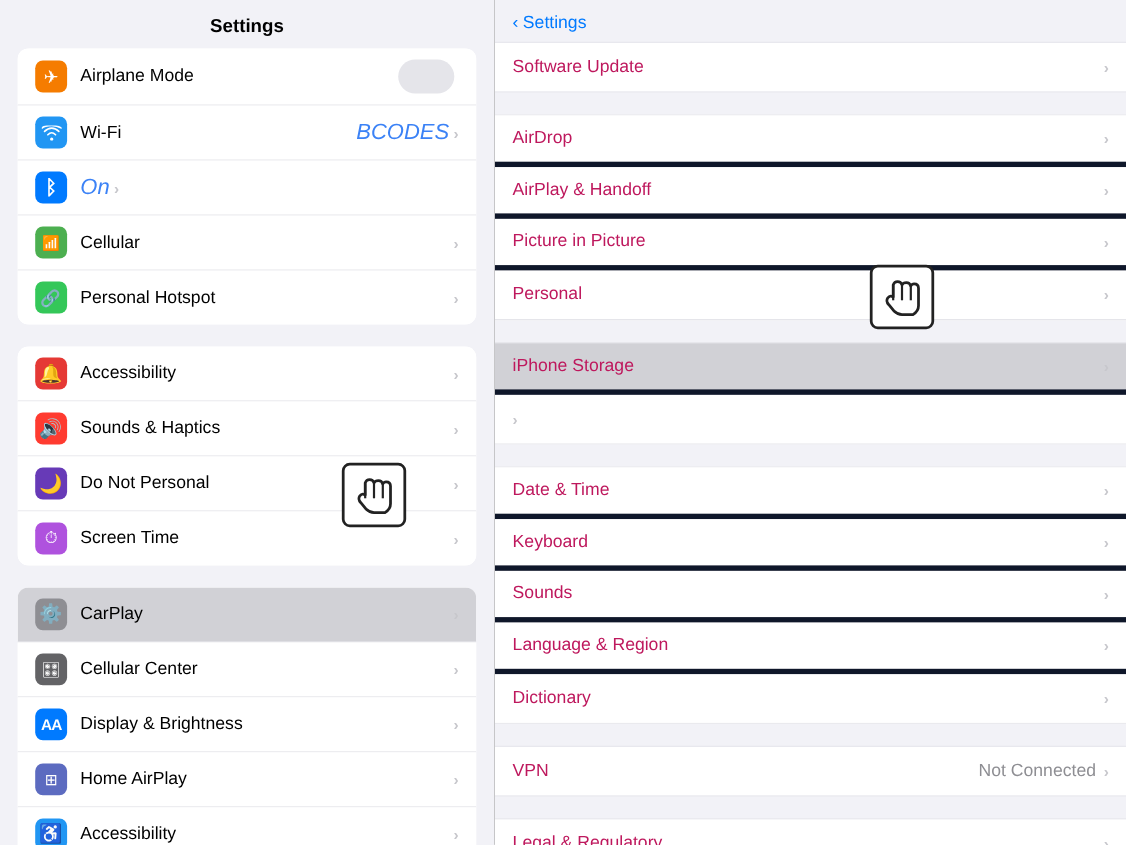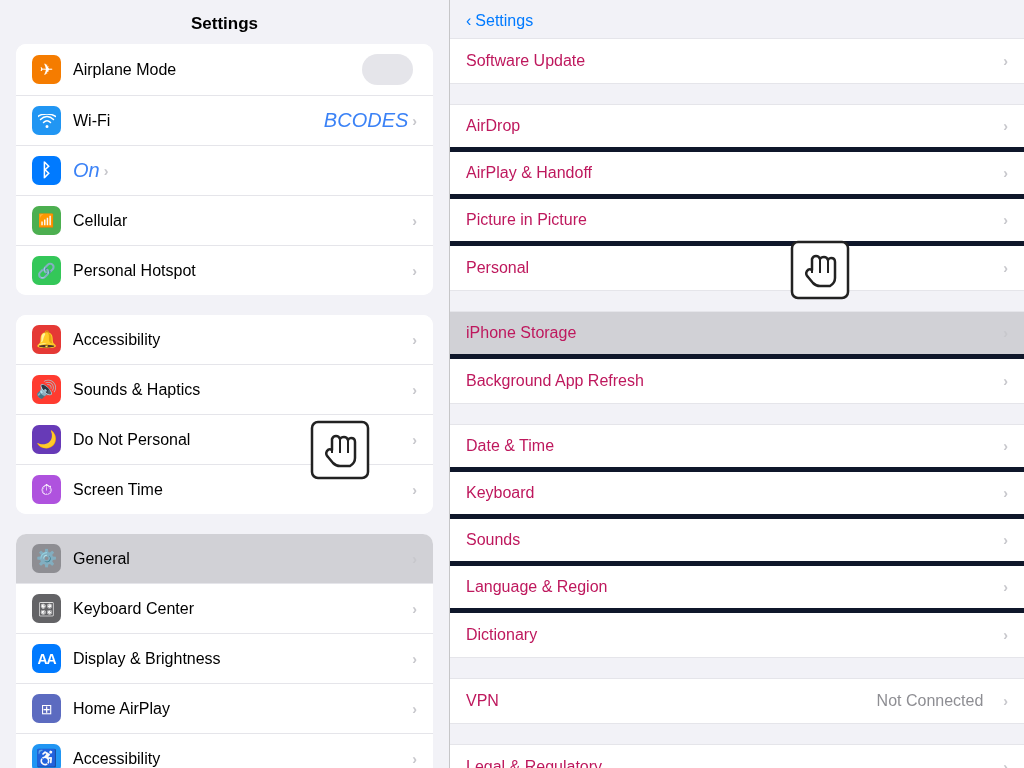--- a/index.html
+++ b/index.html
@@ -159,21 +159,21 @@
 
     .right-row-label {
       flex: 1;
       font-size: 16px;
       color: #be185d;
     }
 
     .right-row-value {
       font-size: 16px;
       color: #8e8e93;
-      margin-right: 20px;
+      margin-right: 7px;
     }
 
     
     .cursor-overlay {
       position: fixed;
       pointer-events: none;
       font-size: 40px;
       z-index: 999;
     }
 
@@ -248,26 +248,26 @@
     <div class="settings-row">
       <div class="row-icon icon-purple2" style="font-size:15px;">⏱</div>
       <span class="row-label">Screen Time</span>
       <span class="chevron">›</span>
     </div>
   </div>
 
   <div class="section-group">
     <div class="settings-row highlighted">
       <div class="row-icon icon-gray" style="font-size:17px;">⚙️</div>
-      <span class="row-label">General</span>
+      <span class="row-label">CarPlay</span>
       <span class="chevron">›</span>
     </div>
     <div class="settings-row">
       <div class="row-icon icon-gray2" style="font-size:14px;">🎛</div>
-      <span class="row-label">Keyboard Center</span>
+      <span class="row-label">Cellular Center</span>
       <span class="chevron">›</span>
     </div>
     <div class="settings-row">
       <div class="row-icon icon-blue2" style="font-size:14px;font-weight:700;letter-spacing:-1px;">AA</div>
       <span class="row-label">Display &amp; Brightness</span>
       <span class="chevron">›</span>
     </div>
     <div class="settings-row">
       <div class="row-icon icon-indigo" style="font-size:14px;">⊞</div>
       <span class="row-label">Home AirPlay</span>
@@ -315,21 +315,20 @@
       <span class="chevron">›</span>
     </div>
   </div>
 
   <div class="right-group">
     <div class="right-row highlighted">
       <span class="right-row-label">iPhone Storage</span>
       <span class="chevron">›</span>
     </div>
     <div class="right-row">
-      <span class="right-row-label">Background App Refresh</span>
       <span class="chevron">›</span>
     </div>
   </div>
 
   <div class="right-group">
     <div class="right-row">
       <span class="right-row-label">Date &amp; Time</span>
       <span class="chevron">›</span>
     </div>
     <div class="right-row">

